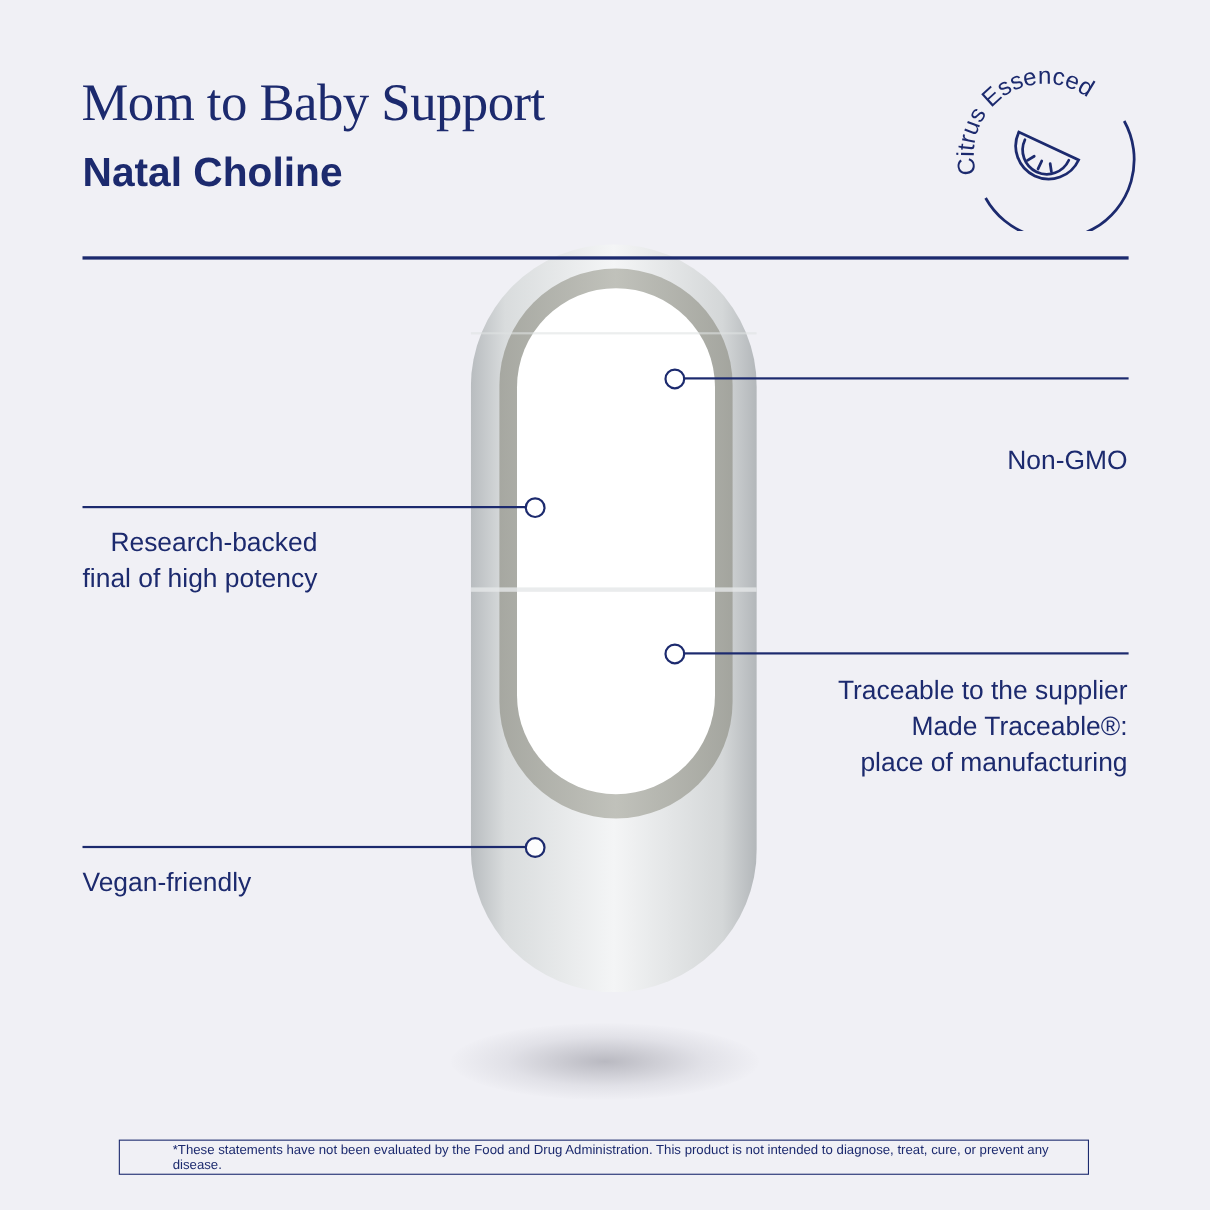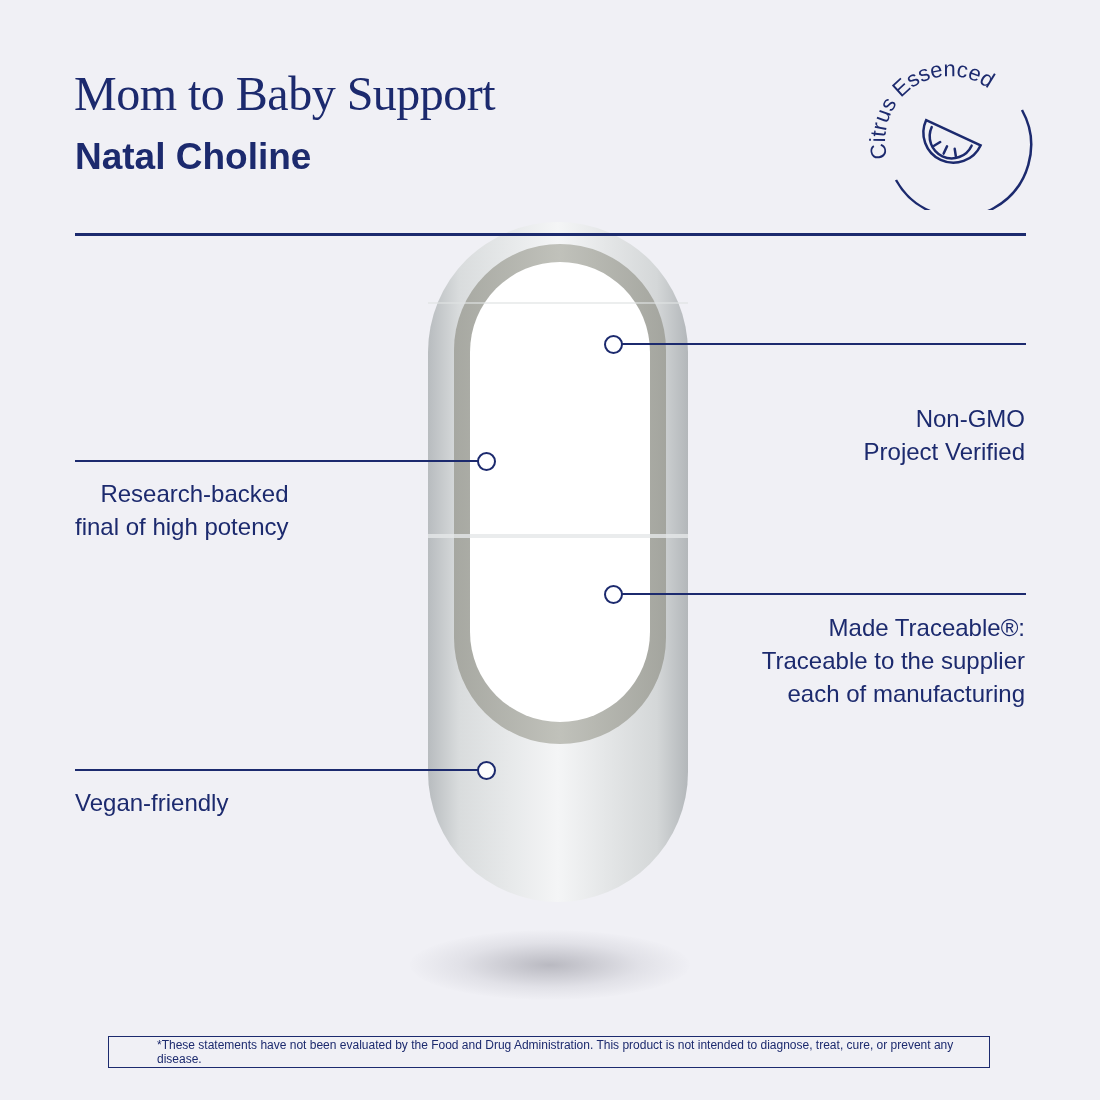--- a/index.html
+++ b/index.html
@@ -63,36 +63,35 @@
 </svg>
 
 <div class="shadow"></div>
 
 <div class="rule"></div>
 
 <div class="callout-line" style="left:622px; top:343px; width:404px;"></div>
 <div class="dot" style="left:604px; top:335px;"></div>
 <div class="text-block right" style="right:75px; top:362px;margin-top:40px;">
   <div>Non-GMO</div>
-  <div>Project Verified</div>
 </div>
 
 <div class="callout-line" style="left:75px; top:460px; width:404px;"></div>
 <div class="dot" style="left:477px; top:452px;"></div>
 <div class="text-block left" style="left:75px; top:477px;">
   <div>Research-backed</div>
   <div>final of high potency</div>
 </div>
 
 <div class="callout-line" style="left:622px; top:593px; width:404px;"></div>
 <div class="dot" style="left:604px; top:585px;"></div>
 <div class="text-block right" style="right:75px; top:611px;">
+  <div>Traceable to the supplier</div>
   <div>Made Traceable®:</div>
-  <div>Traceable to the supplier</div>
-  <div>each of manufacturing</div>
+  <div>place of manufacturing</div>
 </div>
 
 <div class="callout-line" style="left:75px; top:769px; width:404px;"></div>
 <div class="dot" style="left:477px; top:761px;"></div>
 <div class="text-block left" style="left:75px; top:786px;">
   <div>Vegan-friendly</div>
 </div>
 
 <div class="disclaimer">
   <span>*These statements have not been evaluated by the Food and Drug Administration. This product is not intended to diagnose, treat, cure, or prevent any disease.</span>

